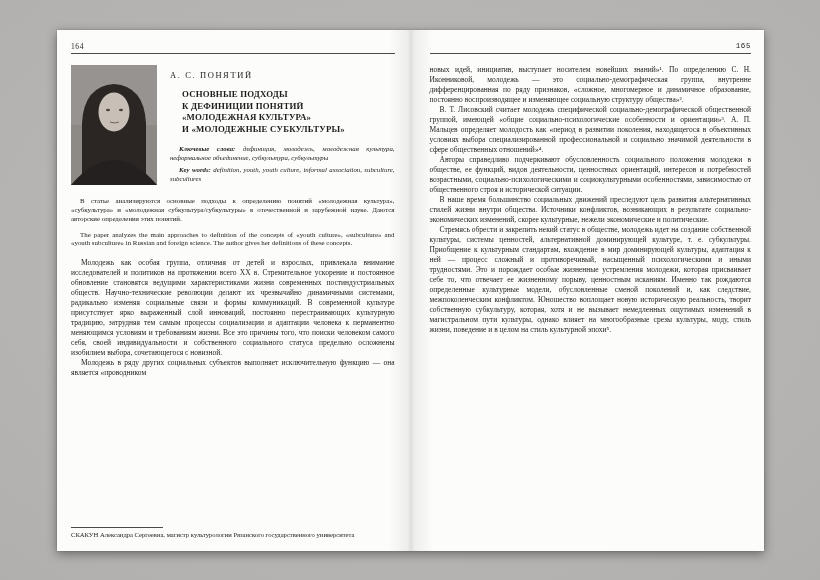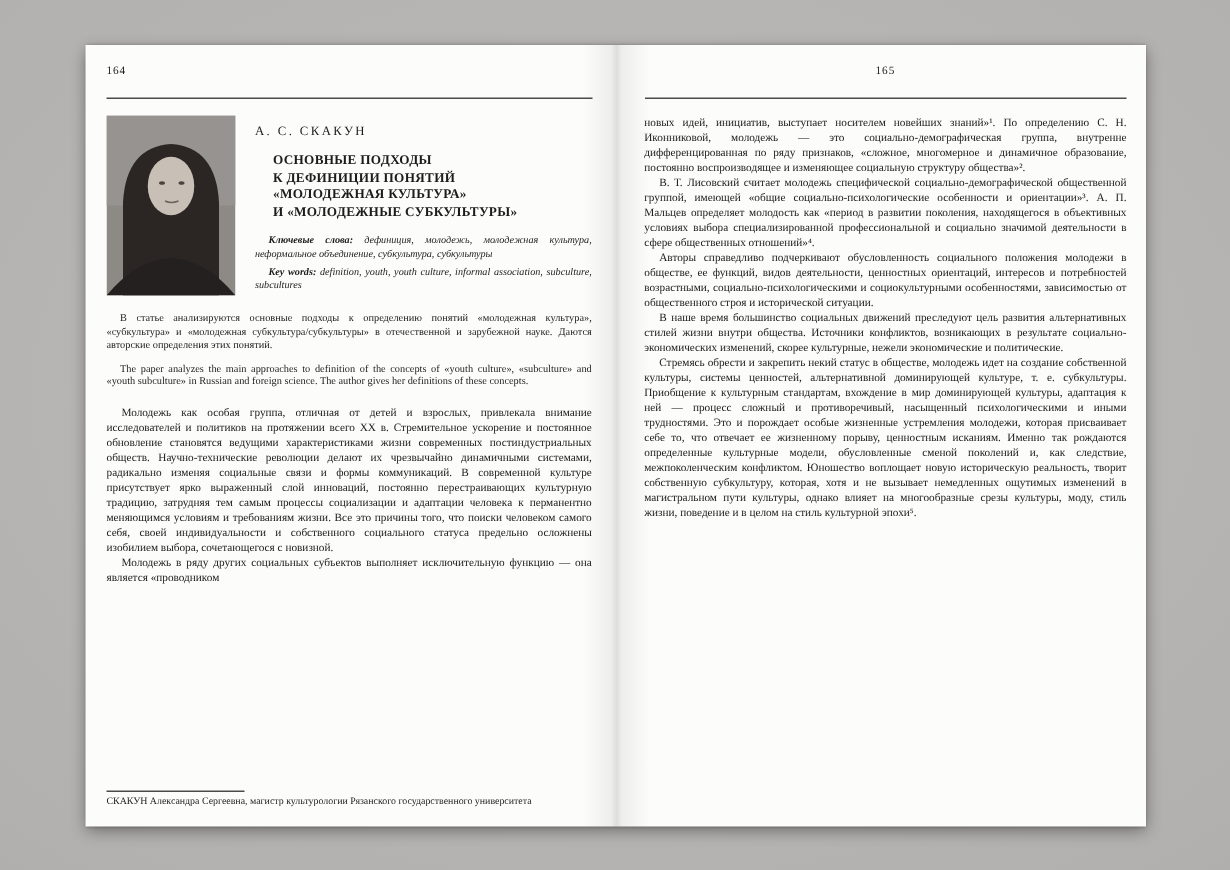--- a/index.html
+++ b/index.html
@@ -25,24 +25,24 @@
   .page{
     width:50%;box-sizing:border-box;
     padding:12px 16px 10px 14px;
     display:flex;flex-direction:column;
     color:#1c1c1c;
   }
   .page-right{padding:12px 13px 10px 19px;}
   .page-header{
     font-size:7.5px;letter-spacing:.6px;
     border-bottom:1px solid #4a4a4a;
-    padding-bottom:14px;margin-bottom:11px;
+    padding-bottom:2px;margin-bottom:11px;
     display:flex;line-height:9px;
   }
-  .page-header.align-right{justify-content:center;}
+  .page-header.align-right{justify-content:flex-end;font-family:Liberation Mono, monospace;}
   .intro-block{display:flex;gap:13px;margin-bottom:9px;}
   .photo{width:86px;height:120px;flex:none;}
   .photo svg{display:block;width:100%;height:100%;}
   .intro-right{flex:1;padding-top:5px;min-width:0;}
   .author{font-size:8.5px;letter-spacing:1.6px;margin-bottom:9px;}
   .title{
     font-weight:bold;font-size:8.8px;line-height:11.5px;
     letter-spacing:.2px;white-space:pre-line;margin:0 12px 10px;
   }
   .keywords{
@@ -83,21 +83,21 @@
             <rect width="86" height="60" fill="#979390"></rect>
             <path d="M11 120 L11 58 Q13 21 43 19 Q73 21 75 58 L75 120 Z" fill="#2b2624"></path>
             <ellipse cx="43" cy="47" rx="15.5" ry="19.5" fill="#c8c0b6"></ellipse>
             <ellipse cx="37" cy="45" rx="2" ry="1.2" fill="#4a4340"></ellipse>
             <ellipse cx="50" cy="45" rx="2" ry="1.2" fill="#4a4340"></ellipse>
             <path d="M39 57 Q43 59 48 57" stroke="#6e635c" stroke-width="1" fill="none"></path>
             <path d="M0 120 Q20 96 43 95 Q66 96 86 120 Z" fill="#242020"></path>
           </svg>
         </div>
         <div class="intro-right">
-          <div class="author">А. С. СКАКУН</div>
+          <div class="author">А. С. ПОНЯТИЙ</div>
           <div class="title">ОСНОВНЫЕ ПОДХОДЫ
 К ДЕФИНИЦИИ ПОНЯТИЙ
 «МОЛОДЕЖНАЯ КУЛЬТУРА»
 И «МОЛОДЕЖНЫЕ СУБКУЛЬТУРЫ»</div>
           <p class="keywords"><span class="kw-label">Ключевые слова:</span><span> дефиниция, молодежь, молодежная культура, неформальное объединение, субкультура, субкультуры</span></p>
           <p class="keywords"><span class="kw-label">Key words:</span><span> definition, youth, youth culture, informal association, subculture, subcultures</span></p>
         </div>
       </div>
 
       <p class="abstract">В статье анализируются основные подходы к определению понятий «молодежная культура», «субкультура» и «молодежная субкультура/субкультуры» в отечественной и зарубежной науке. Даются авторские определения этих понятий.</p>

